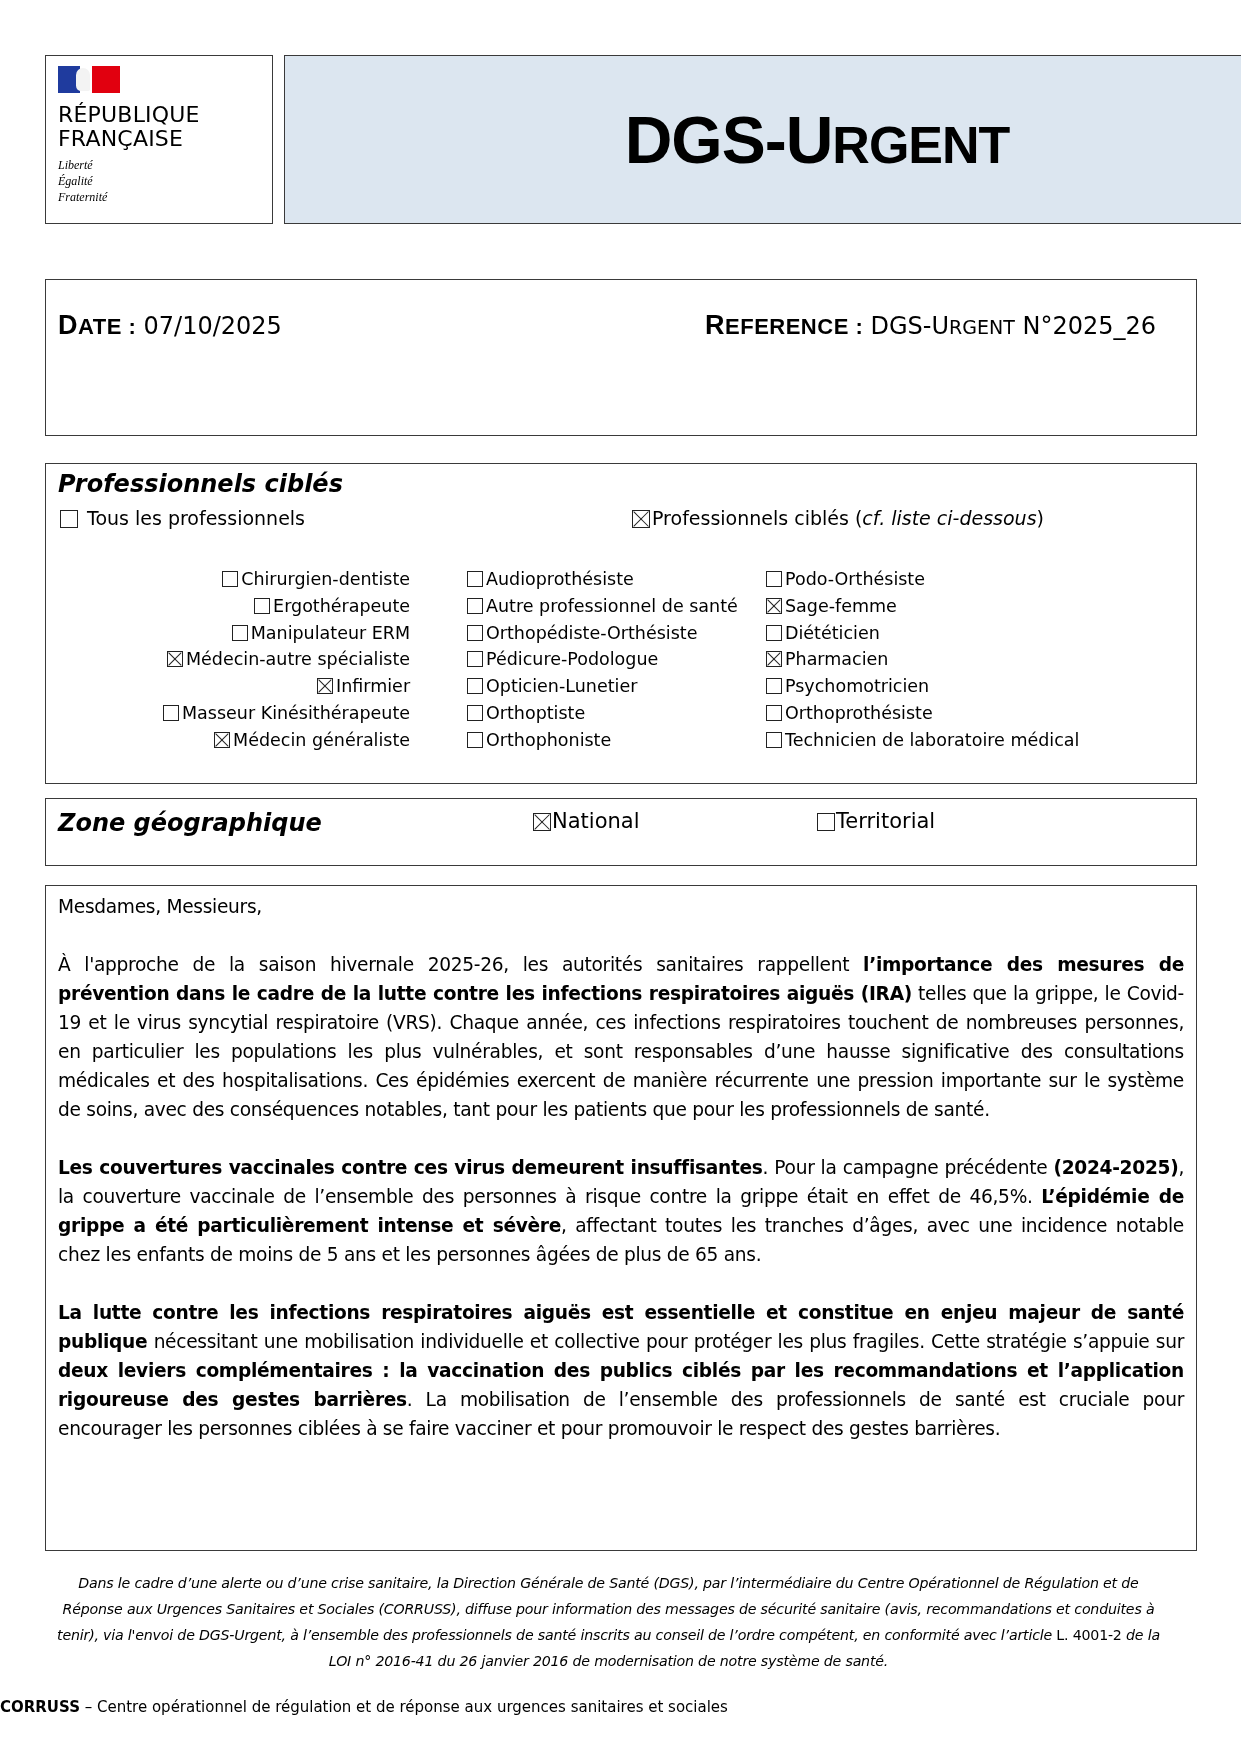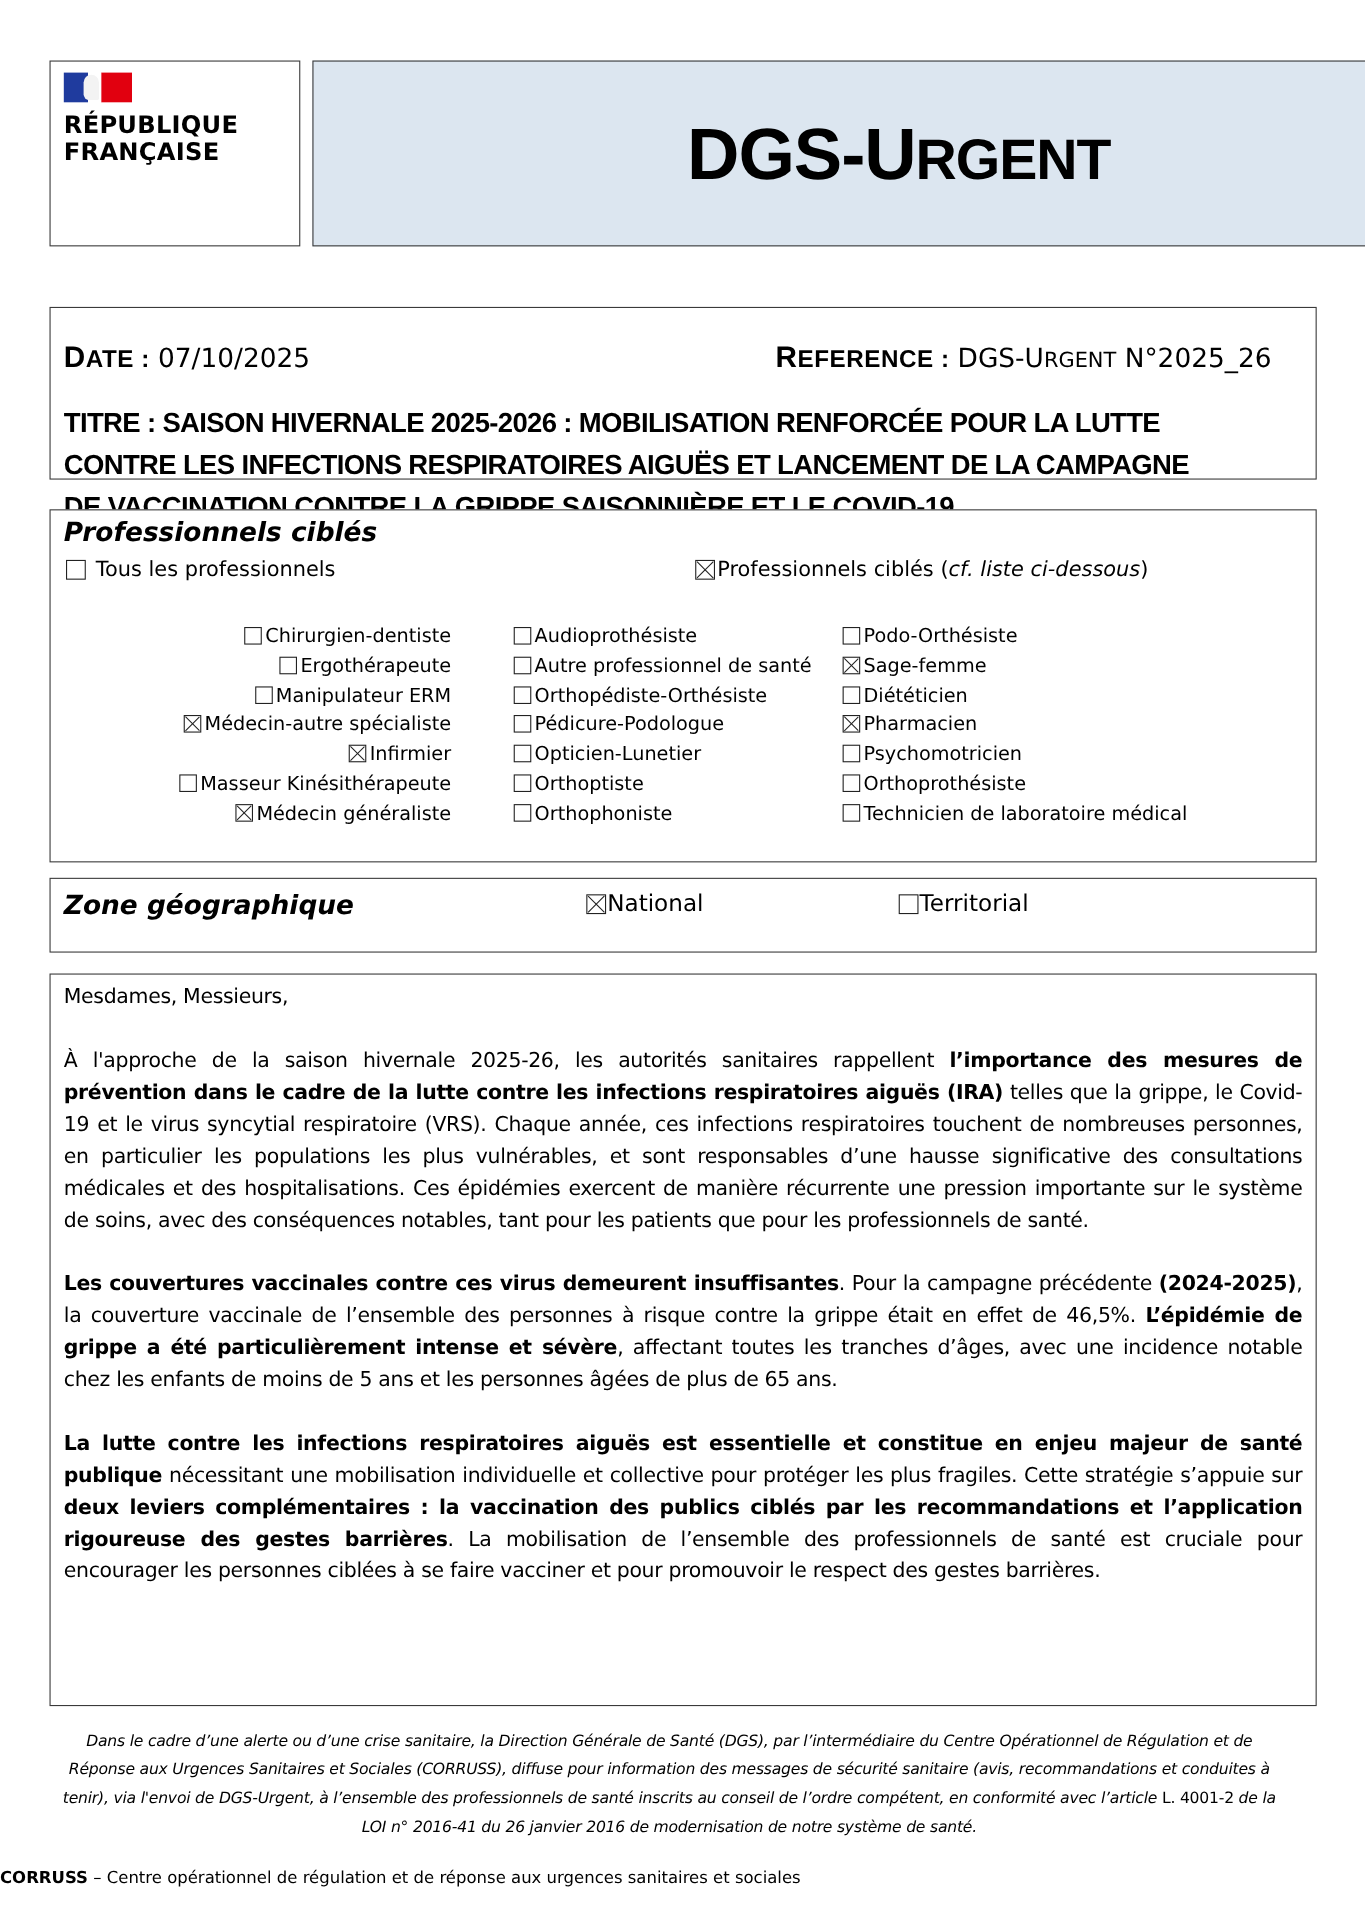--- a/index.html
+++ b/index.html
@@ -8,21 +8,21 @@
 
   .box { position: absolute; border: 1.5px solid #3a3a3a; background: #fff; }
 
   
   #logo-box { left: 45px; top: 55px; width: 228px; height: 169px; padding: 8px 12px; }
   .flag { display: flex; width: 62px; height: 27px; margin-top: 2px; }
   .flag .b { width: 22px; background: #1f3b9e; }
   .flag .w { width: 12px; background: #fff; position: relative; }
   .flag .w::after { content: ""; position: absolute; left: -4px; top: 2px; width: 14px; height: 23px; border-radius: 8px 8px 2px 6px; background: #f3f3f3; }
   .flag .r { width: 28px; background: #e1000f; }
-  .rf-name { font-family: "DejaVu Sans", sans-serif; font-weight: bold; font-size: 22px; line-height: 24px; letter-spacing: 0.2px; margin-top: 10px; }
+  .rf-name { font-family: "DejaVu Sans", sans-serif; font-weight: normal; font-size: 22px; line-height: 24px; letter-spacing: 0.2px; margin-top: 10px; }
   .rf-motto { font-family: "Liberation Serif", serif; font-style: italic; font-size: 12px; line-height: 16px; margin-top: 6px; }
 
   #banner-box { left: 284px; top: 55px; width: 1066px; height: 169px; background: #dce6f0; display: flex; align-items: center; justify-content: center; }
   .banner-title { font-family: "Liberation Sans", sans-serif; font-weight: bold; font-size: 66px; letter-spacing: -1px; }
   .banner-title .sc { font-size: 52px; }
 
   
   #title-box { left: 45px; top: 279px; width: 1152px; height: 157px; padding: 0 12px; }
   .meta-row { position: absolute; top: 30px; left: 12px; right: 40px; display: flex; justify-content: space-between; font-size: 26px; }
   .meta-label { font-weight: bold; font-size: 22px; letter-spacing: 0.5px; }
@@ -65,41 +65,41 @@
 <div class="box" id="logo-box">
   <div class="flag">
     <div class="b"></div>
       <div class="w"></div>
       <div class="r"></div>
   </div>
   <div class="rf-name">
     <div>RÉPUBLIQUE</div>
     <div>FRANÇAISE</div>
   </div>
+  <div class="rf-motto">
+    <div>Liberté</div>
+    <div>Égalité</div>
+    <div>Fraternité</div>
+  </div>
 </div>
 
 <div class="box" id="banner-box">
   <div class="banner-title"><span>DGS-U</span><span class="sc">RGENT</span></div>
 </div>
 
 <div class="box" id="title-box">
   <div class="meta-row">
     <div>
       <span class="meta-label"><span class="big">D</span><span>ATE :</span></span>
       <span class="meta-value">07/10/2025</span>
     </div>
     <div>
       <span class="meta-label"><span class="big">R</span><span>EFERENCE :</span></span>
       <span class="meta-value"> <span>DGS-U</span><span class="sc">RGENT</span><span> N°2025_26</span></span>
     </div>
-  </div>
-  <div class="title-text">
-    <div>TITRE :  SAISON HIVERNALE 2025-2026 : MOBILISATION RENFORCÉE POUR LA LUTTE</div>
-    <div>CONTRE LES INFECTIONS RESPIRATOIRES AIGUËS ET LANCEMENT DE LA CAMPAGNE</div>
-    <div>DE VACCINATION CONTRE LA GRIPPE SAISONNIÈRE ET LE COVID-19</div>
   </div>
 </div>
 
 <div class="box" id="prof-box">
   <div class="section-h" style="left:12px; top:6px;">Professionnels ciblés</div>
 
   <div class="scope-opt" style="left:14px;">
     <span class="cb big"></span><span>Tous les professionnels</span>
   </div>
   <div class="scope-opt" style="left:586px;">

